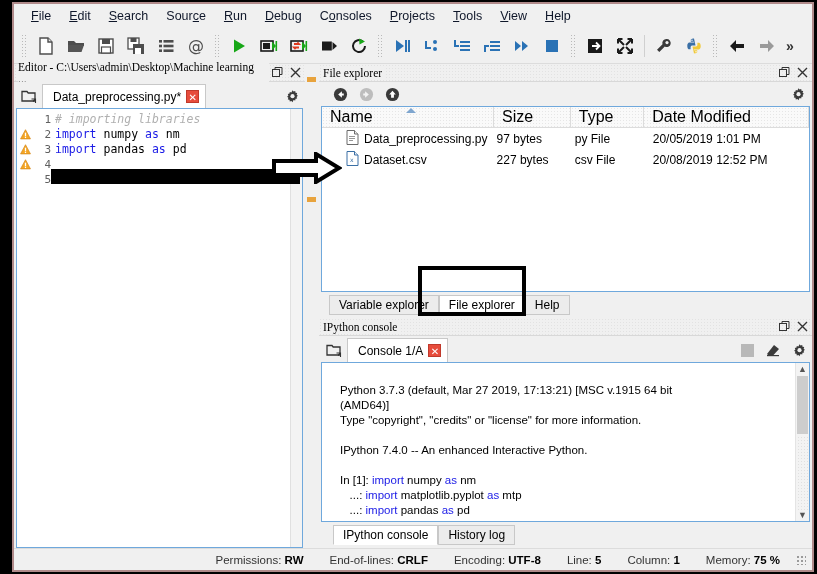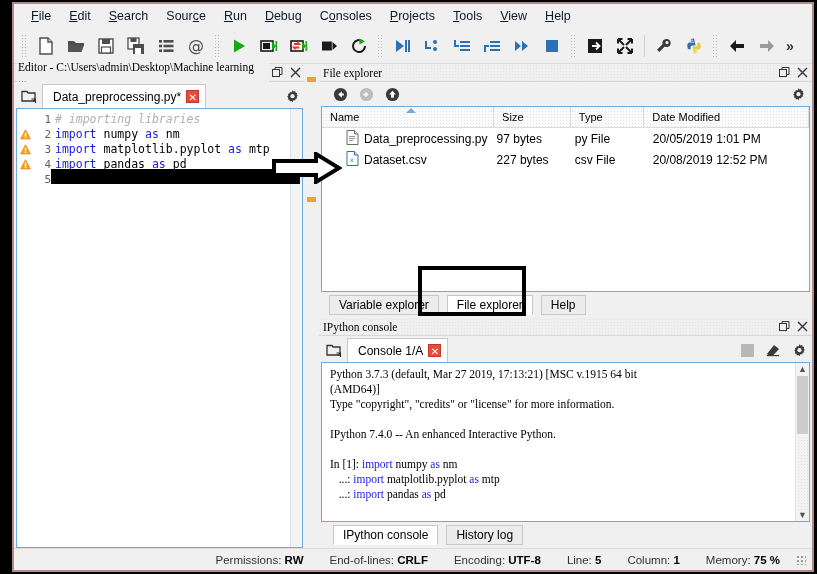--- a/index.html
+++ b/index.html
@@ -212,21 +212,21 @@
     min-height: 0;
     overflow: hidden;
   }
   .fe-head {
     height: 21px; flex: 0 0 21px;
     display: flex; align-items: center;
     background-image: radial-gradient(#e6e6e6 40%, transparent 41%);
     background-size: 3px 3px;
     background-color: #fafafa;
     border-bottom: 1px solid #dcdcdc;
-    font-size: 11px; color: #000;
+    font-size: 16px; color: #000;
     position: relative;
   }
   .fe-head .col { padding-left: 8px; height: 100%; display: flex; align-items: center; border-right: 1px solid #dcdcdc; }
   .sort-caret {
     position: absolute; left: 84px; top: 1px;
     width: 0; height: 0;
     border-left: 5px solid transparent;
     border-right: 5px solid transparent;
     border-bottom: 5px solid #7fa6cf;
   }
@@ -248,21 +248,21 @@
     gap: 0px;
     position: relative;
   }
   .ptab {
     height: 20px;
     display: flex; align-items: center;
     padding: 0 9px;
     font-size: 12px;
     border: 1px solid #c8c8c8;
     background: #ececec;
-    margin-right: 8px;
+    margin-right: 0;
     cursor: default;
   }
   .ptab.active { background: #fff; border-bottom-color: #fff; }
   .annot-box {
     position: absolute;
     border: 4px solid #000;
     pointer-events: none;
   }
 
   
@@ -271,28 +271,29 @@
     flex: 1 1 auto;
     background: #fff;
     border: 1px solid #6fa8dc;
     margin: 0 2px;
     display: flex;
     min-height: 0;
     overflow: hidden;
   }
   .cons-text {
     flex: 1 1 auto;
-    font-family: Liberation Serif, serif;
+    font-family: Liberation Sans, sans-serif;
     font-size: 11.5px;
     line-height: 15px;
-    padding: 4px 0 0 8px;
+    padding: 4px 0 0 18px;
     color: #000;
     white-space: pre;
     min-width: 0;
     overflow: hidden;
+    margin-top: 16px;
   }
   .cons-scroll {
     width: 14px; flex: 0 0 14px;
     background: #f3f3f3;
     border-left: 1px solid #e4e4e4;
     display: flex; flex-direction: column; align-items: center;
     justify-content: space-between;
     padding: 1px 0;
   }
   .sb-arrow { font-size: 9px; color: #555; line-height: 10px; }
@@ -587,21 +588,20 @@
                   <div>1</div>
                   <div>2</div>
                   <div>3</div>
                   <div>4</div>
                   <div>5</div>
                 </div>
             <div class="codelines" id="codelines">
               <div class="redact"></div>
             <div class="ln"><span class="cm"># importing libraries</span></div>
                   <div class="ln"><span class="kw">import</span><span> numpy </span><span class="kw">as</span><span> nm</span></div>
-                  <div class="ln"><span class="kw">import</span><span> matplotlib.pyplot </span><span class="kw">as</span><span> mtp</span></div>
                   <div class="ln"><span class="kw">import</span><span> pandas </span><span class="kw">as</span><span> pd</span></div>
                   <div class="ln">&nbsp;</div>
                 </div>
             <div class="code-scroll-v"></div>
           </div>
         </div>
       </div>
 
       <div class="vsplit">
         <div class="handle" style="top:13px;"></div>

